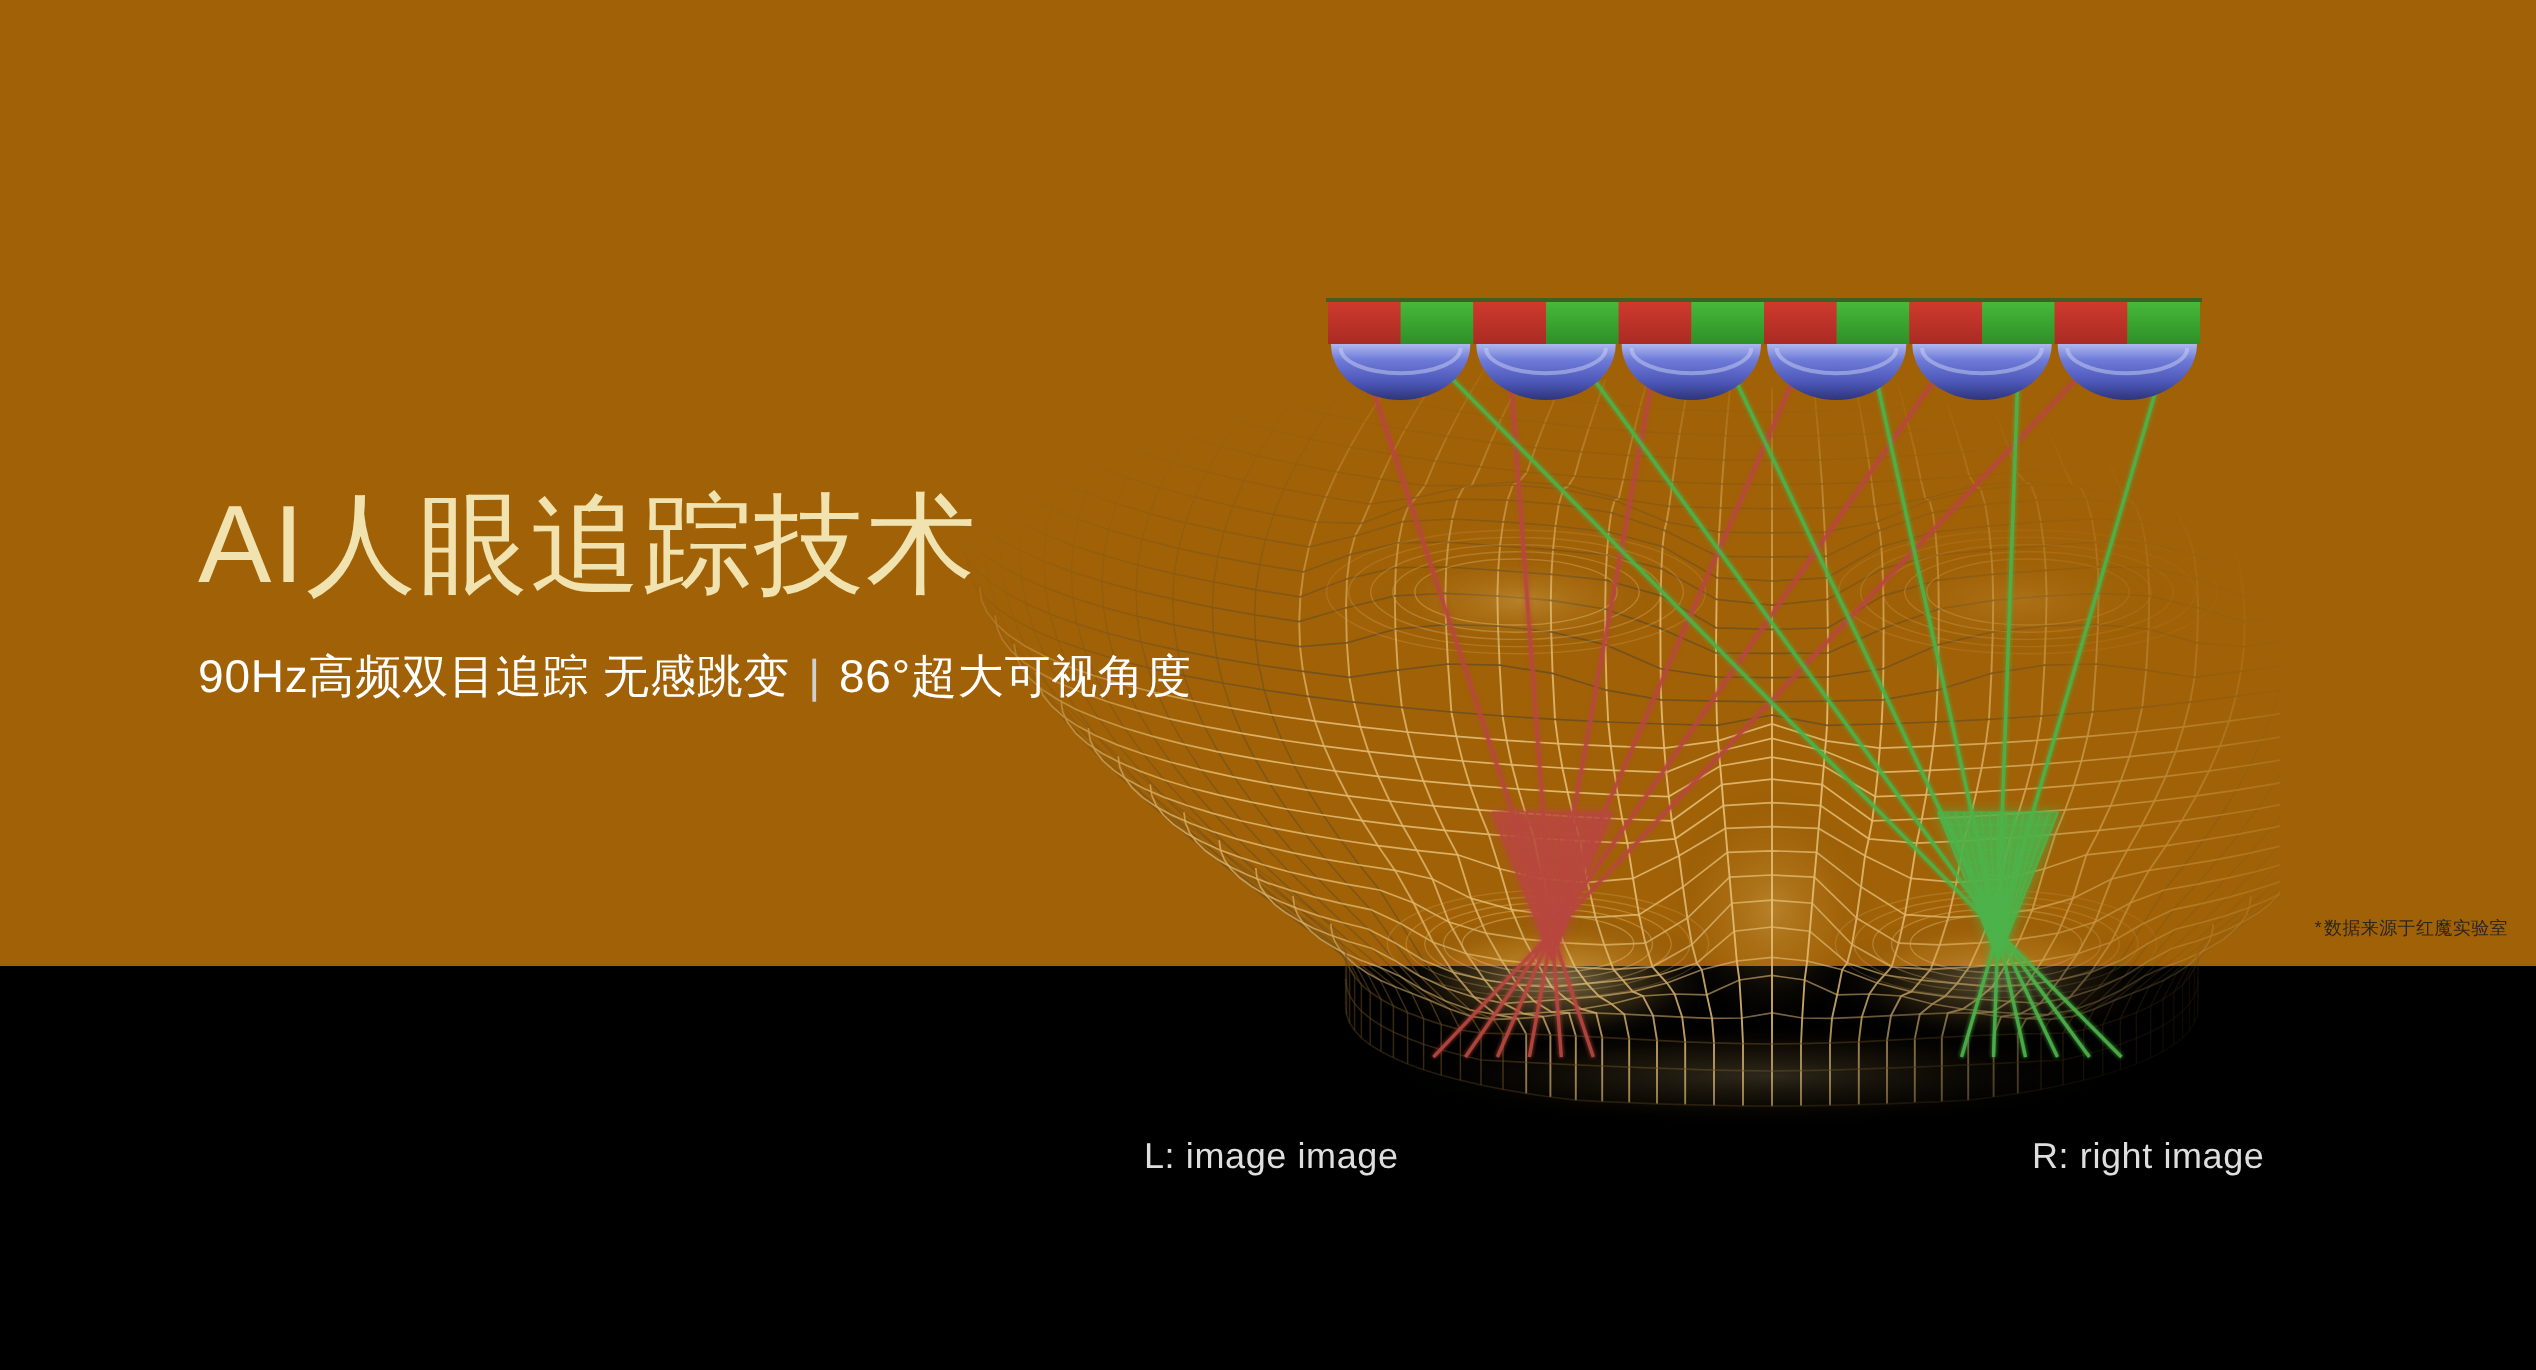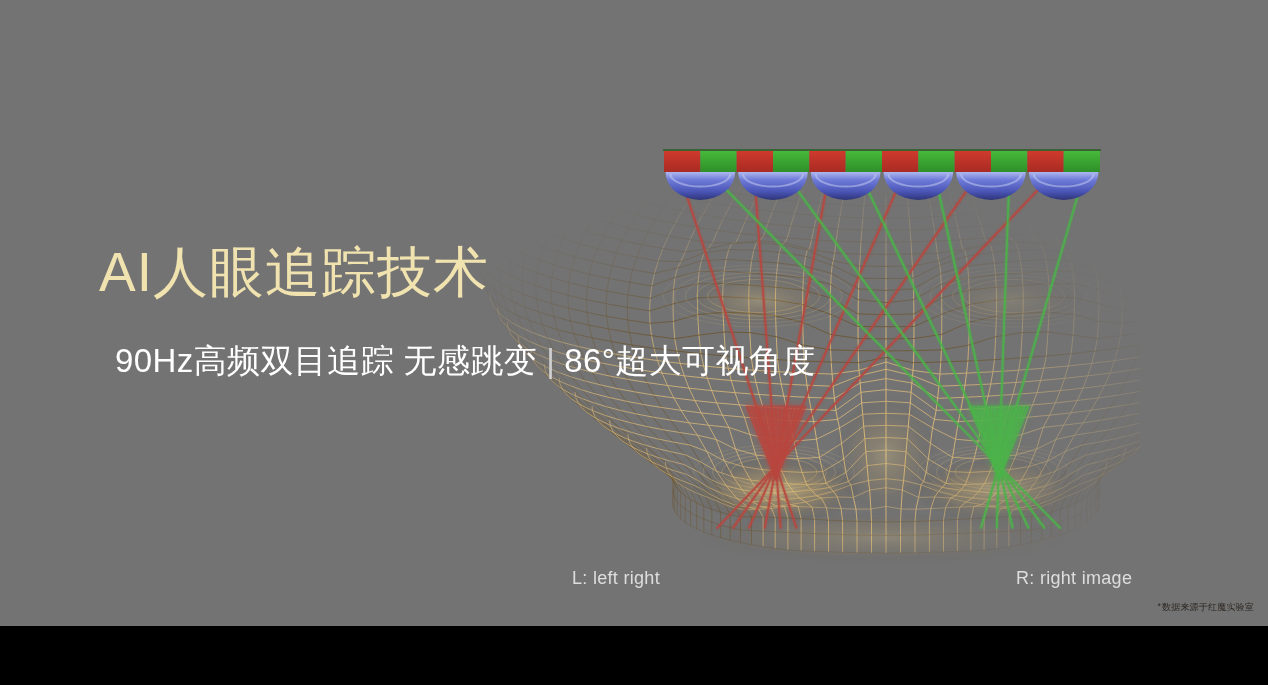--- a/index.html
+++ b/index.html
@@ -12,44 +12,44 @@
     width: 1268px;
     height: 685px;
     overflow: hidden;
     font-family: "Liberation Sans", "DejaVu Sans", sans-serif;
     position: relative;
   }
   #slide {
     position: absolute;
     inset: 0;
     width: 1268px;
-    height: 626px;
-    background: #737373;
+    height: 483px;
+    background: #a16207;
   }
 
   
   .text-block {
     position: absolute;
     left: 99px;
     top: 243px;
     z-index: 30;
   }
   .headline {
     font-size: 55px;
     line-height: 1.08;
     letter-spacing: 1px;
     font-weight: 400;
     color: #f1e3af;
     margin: 0;
     white-space: nowrap;
   }
   .subhead {
-    margin: 16px;
+    margin: 0;
     padding-top: 22px;
-    font-size: 33px;
+    font-size: 23px;
     line-height: 1.3;
     font-weight: 400;
     color: #ffffff;
     white-space: nowrap;
     letter-spacing: 0.4px;
   }
   .subhead .divider {
     color: #cfcfcf;
     padding: 0 9px;
     font-weight: 300;
@@ -357,18 +357,18 @@
         <path d="M1028.8333333333335 172 A34.833333333333336 28 0 0 0 1098.5 172 Z" fill="url(#lensGrad)"></path>
         <path d="M1033.71 174 A29.956666666666667 12.6 0 0 0 1093.6233333333334 174" fill="none" stroke="#c9d2f4" stroke-width="2" opacity="0.5"></path>
       </g>
   </svg>
 
   <div class="text-block no-select">
     <h1 class="headline">AI人眼追踪技术</h1>
     <p class="subhead"><span>90Hz高频双目追踪 无感跳变</span><span class="divider">|</span><span>86°超大可视角度</span></p>
   </div>
 
-  <div class="legend left no-select">L: left right</div>
+  <div class="legend left no-select">L: image image</div>
   <div class="legend right no-select">R: right image</div>
 
   <div class="footnote no-select">*数据来源于红魔实验室</div>
 
 </div>
 
 </body></html>

